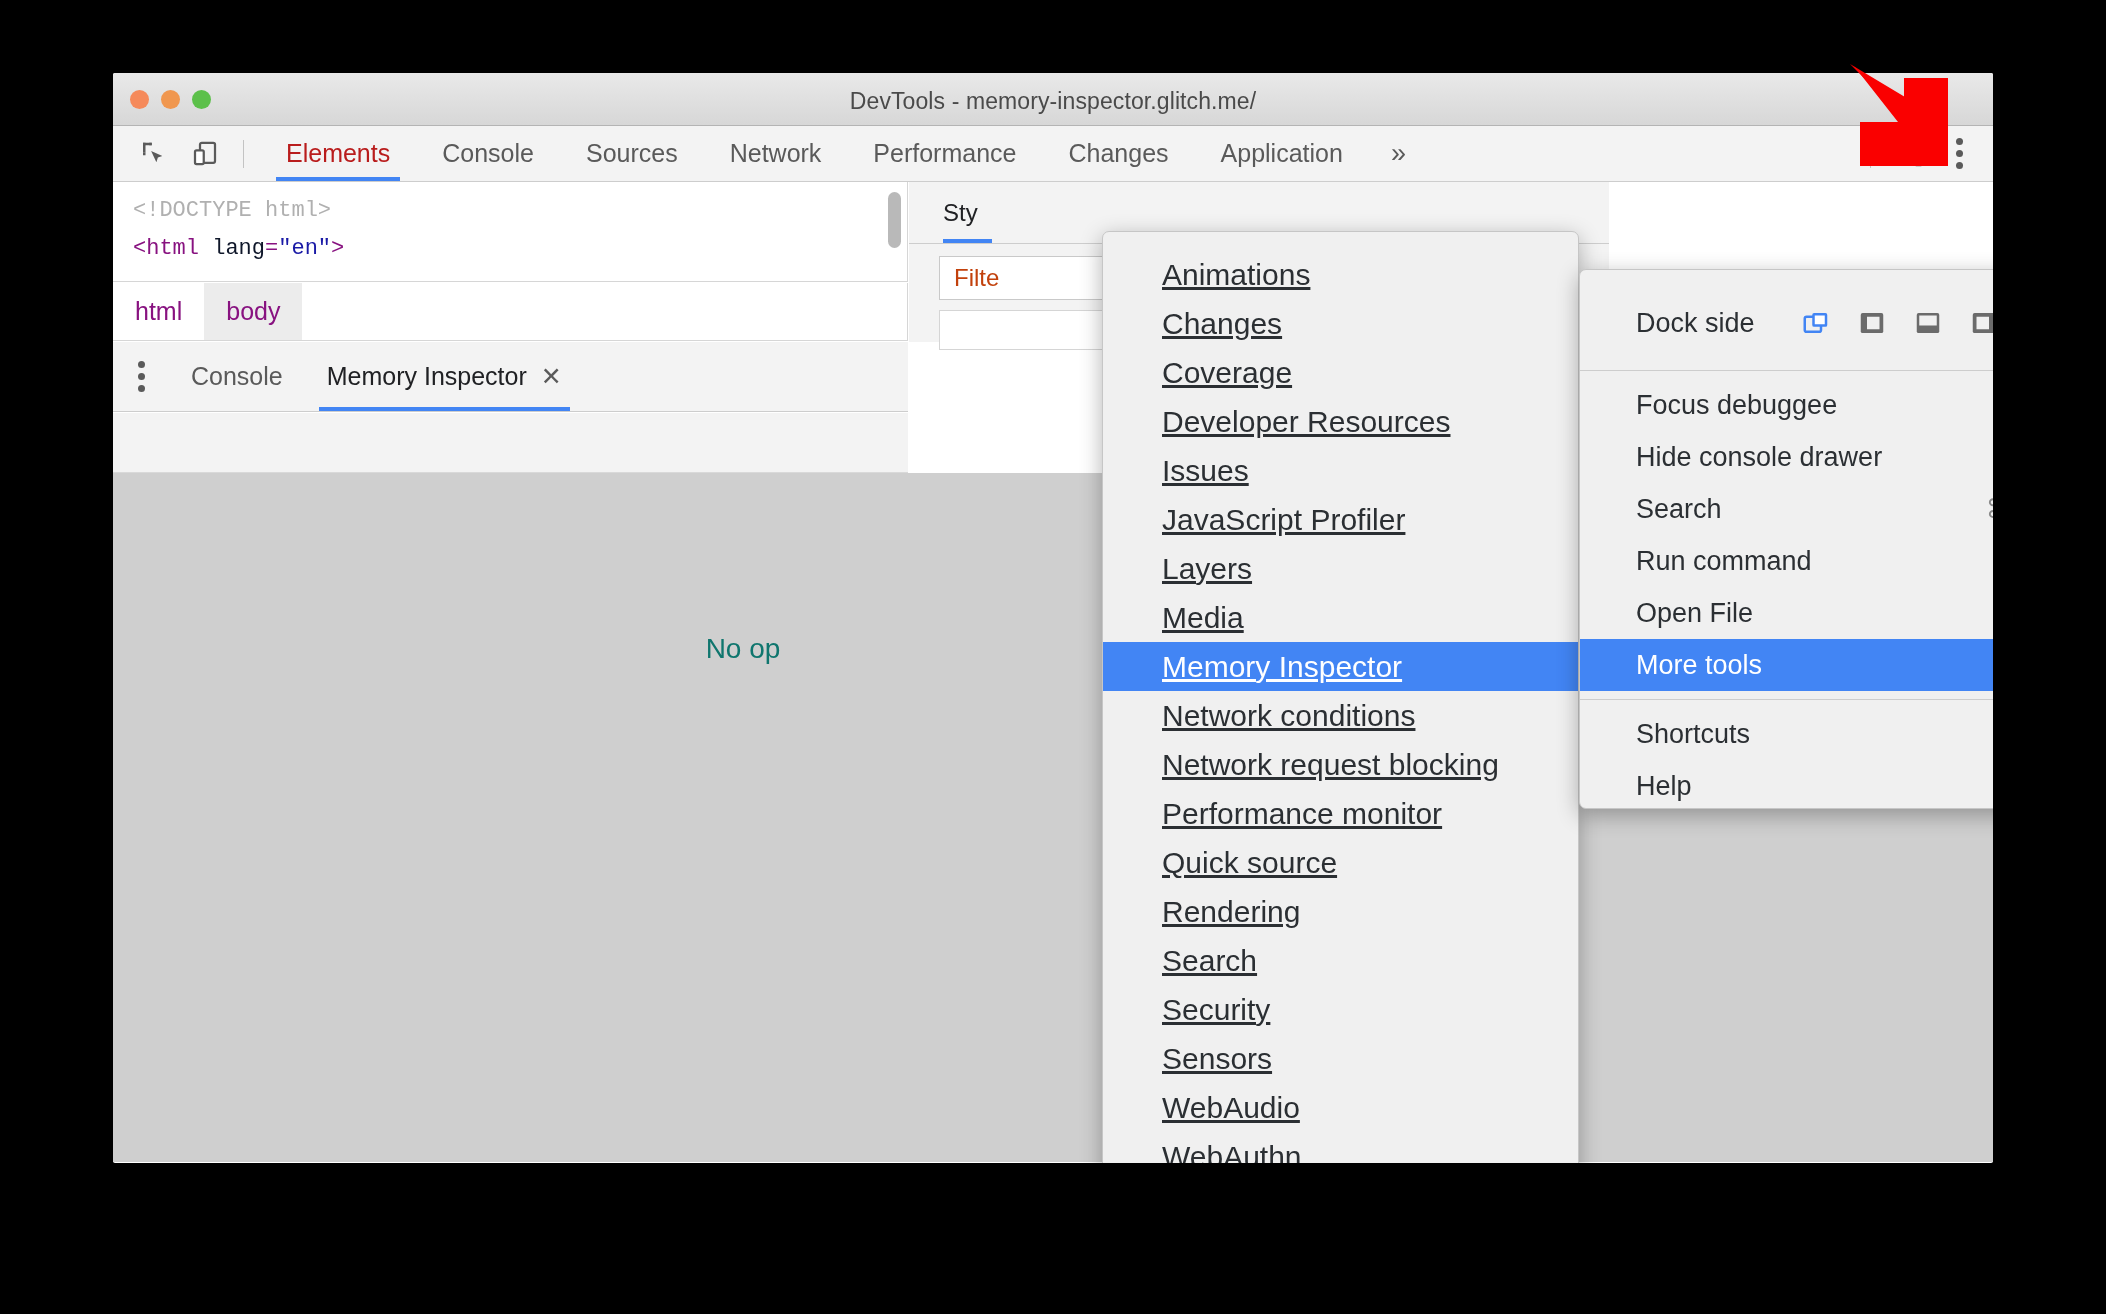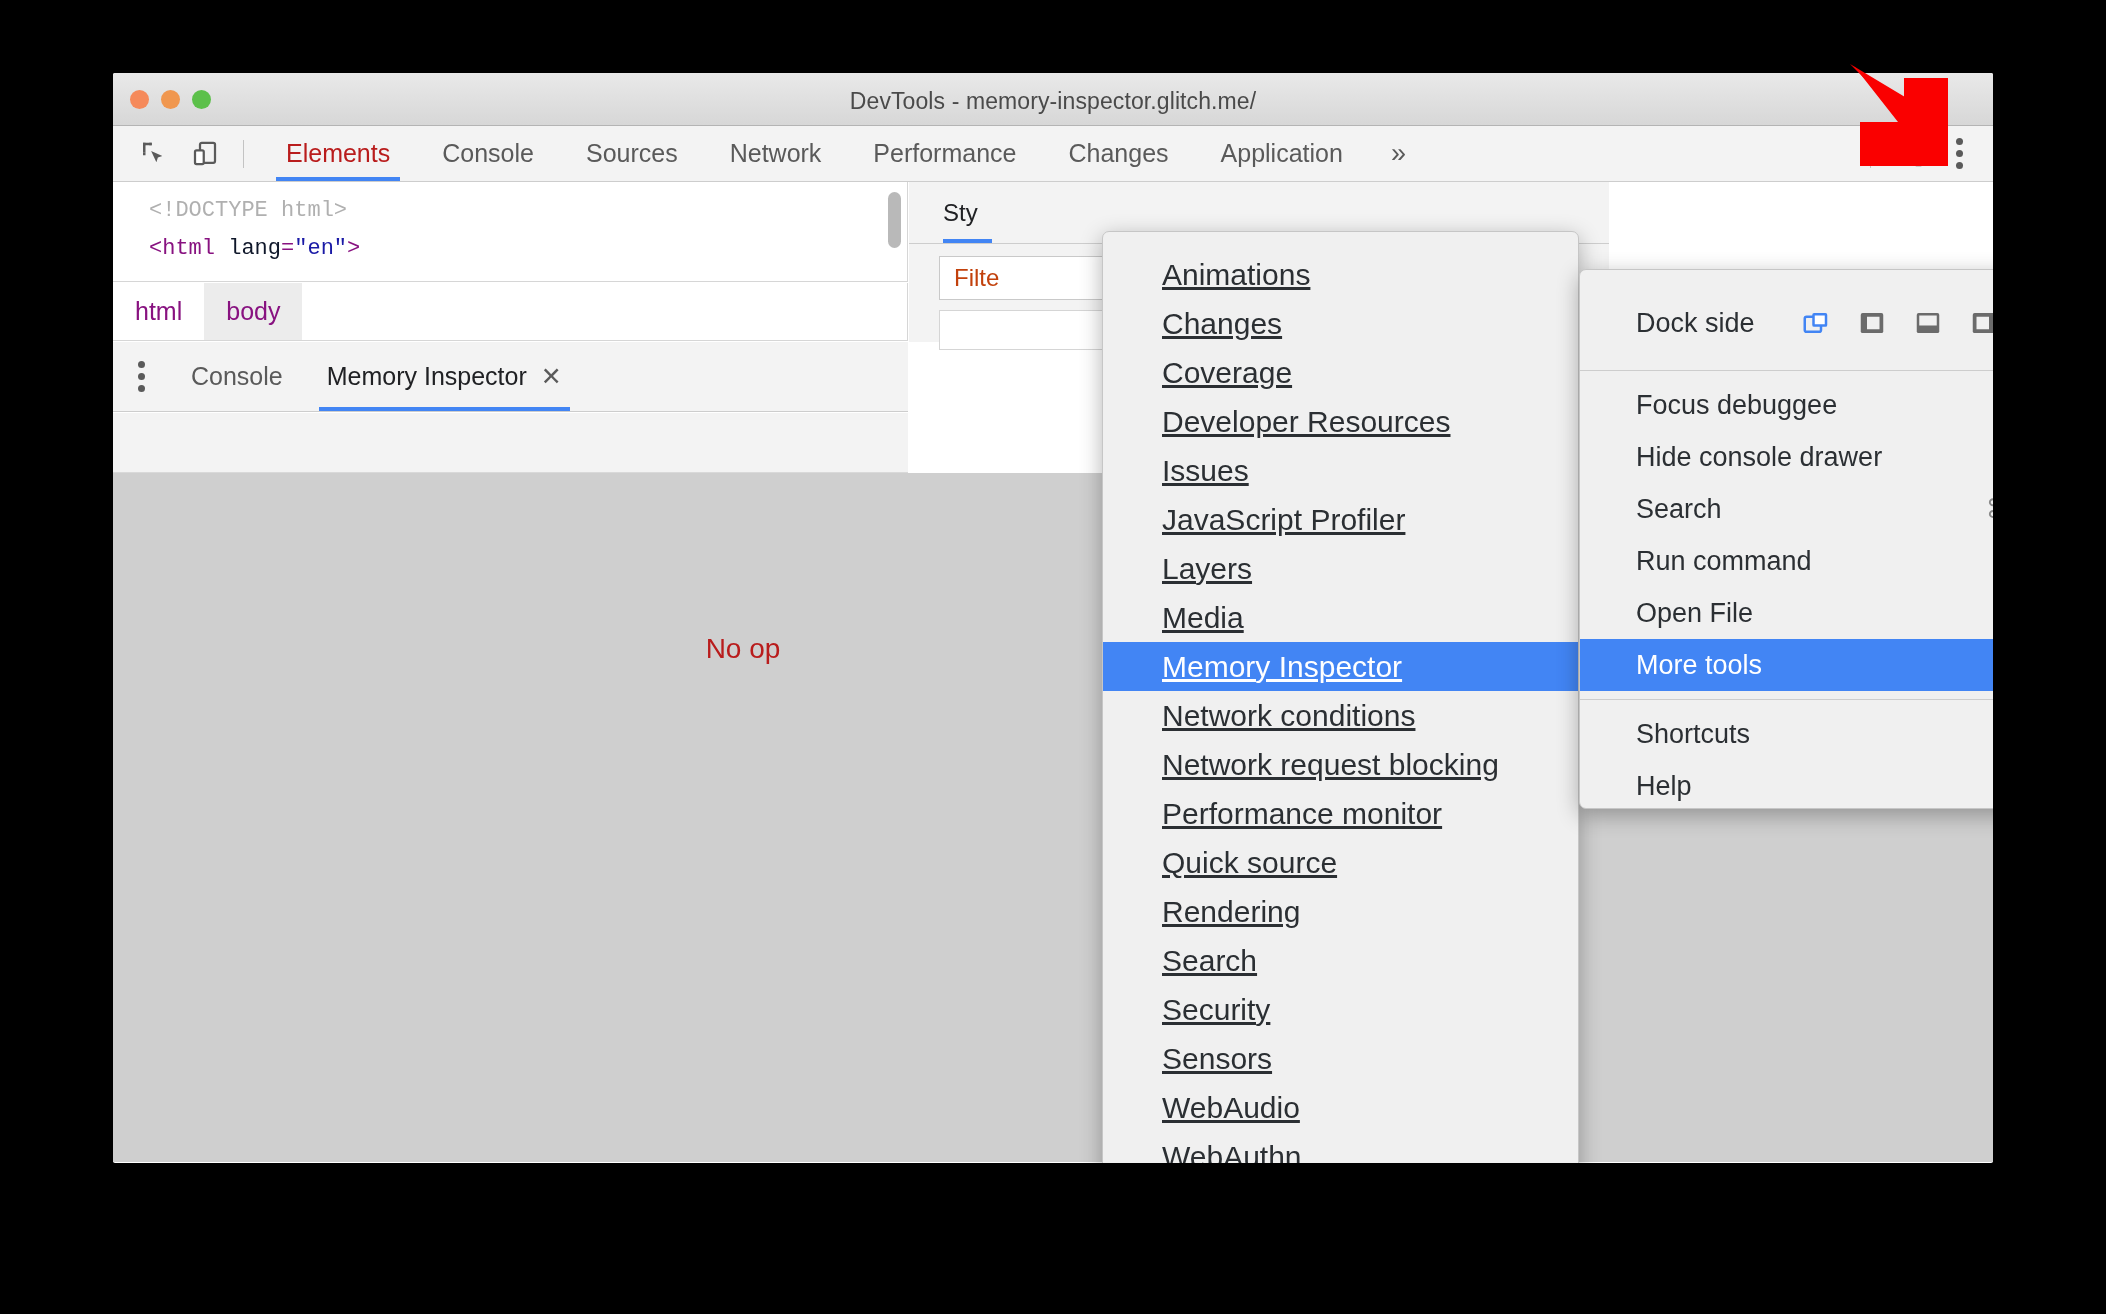--- a/index.html
+++ b/index.html
@@ -92,21 +92,21 @@
 
   
   #body-area { position: relative; height: 980px; background: #fff; }
 
   #dom-pane {
     position: absolute; left: 0; top: 0;
     width: 795px; height: 100px;
     background: #fff;
     border-right: 1px solid #d6d6d6;
     border-bottom: 1px solid #d6d6d6;
-    padding: 10px 0 0 36px;
+    padding: 10px 0 0 20px;
     font-family: "Liberation Mono", monospace;
     font-size: 22px;
     line-height: 38px;
   }
   .doctype { color: #b0b0b0; }
   .tagc { color: #881280; }
   .attrn { color: #0f172a; }
   .attrv { color: #1a1aa6; }
   .dom-scroll {
     position: absolute; right: 6px; top: 10px;
@@ -206,21 +206,21 @@
   #drawer-content {
     position: absolute; left: 0; top: 291px;
     width: 1880px; height: 689px;
     background: #cfcfcf;
   }
   #drawer-empty {
     position: absolute; left: 0; top: 160px;
     width: 1260px;
     text-align: center;
     font-size: 28px;
-    color: #b91c1c;
+    color: #0f766e;
   }
 
   
   #submenu {
     position: absolute;
     left: 989px; top: 158px;
     width: 477px; height: 1003px;
     background: #f0f0f0;
     border: 1px solid #c6c6c6;
     border-radius: 7px;

